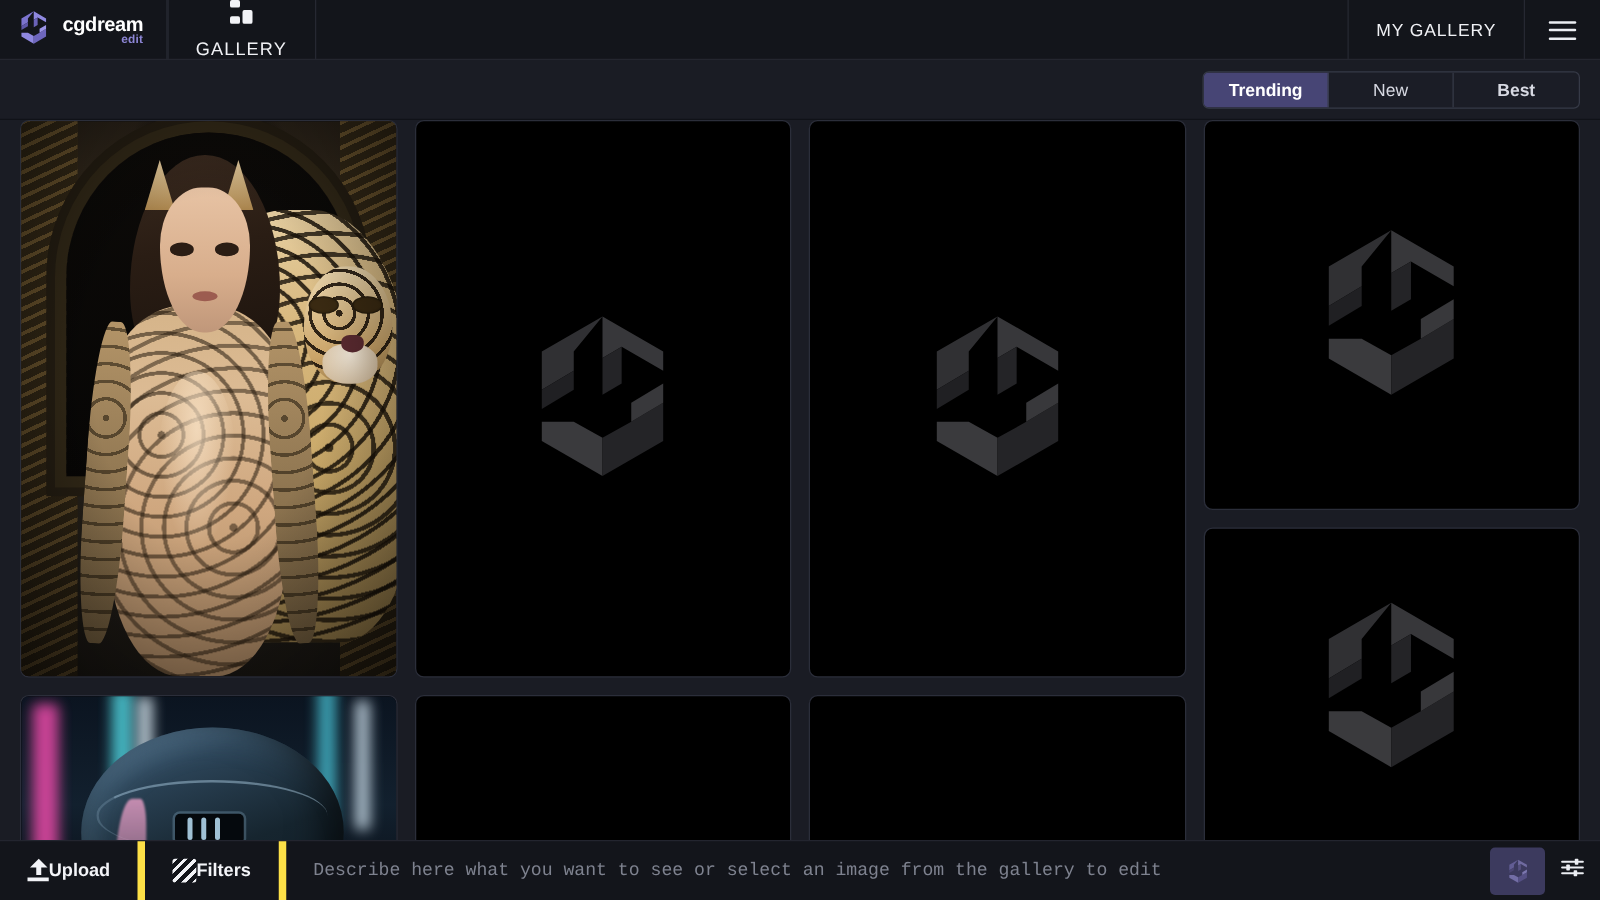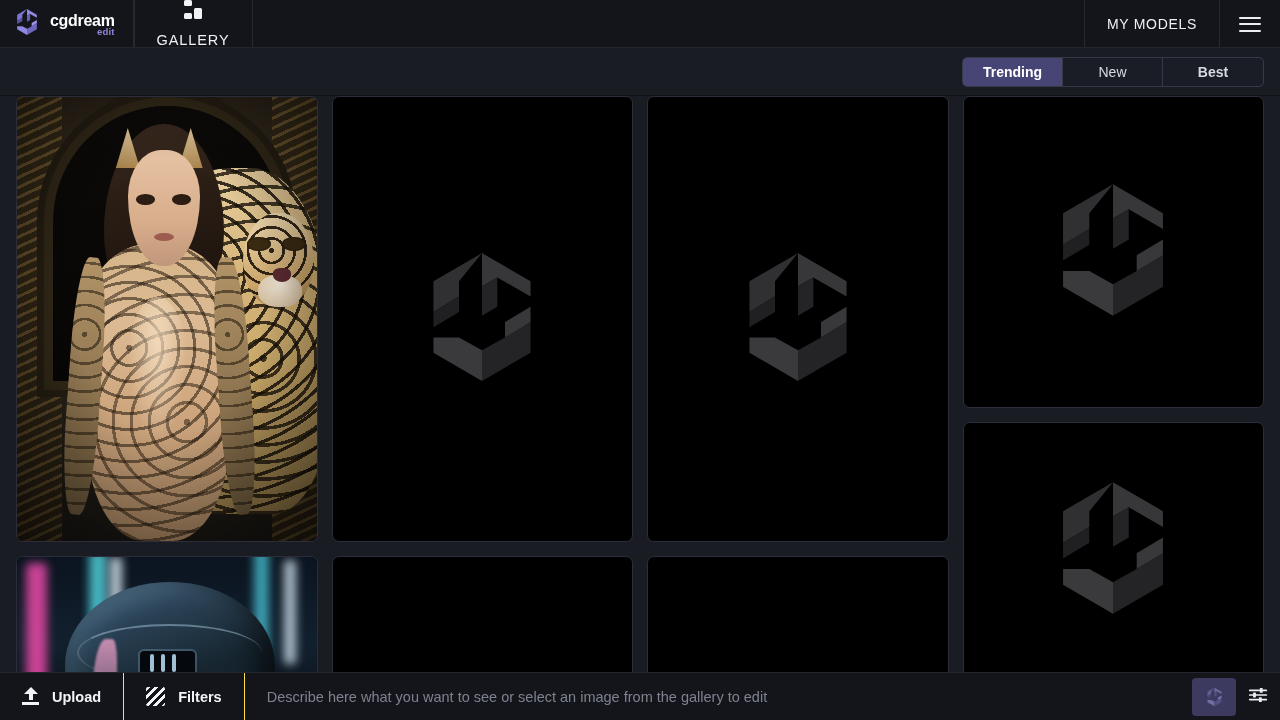--- a/index.html
+++ b/index.html
@@ -405,23 +405,22 @@
     height: 48px;
     background: #13151b;
     display: flex;
     align-items: stretch;
     z-index: 40;
     border-top: 1px solid #23252f;
   }
   .bb-cell {
     display: flex;
     align-items: center;
-    gap: 13px;
     padding: 0 22px;
-    border-right: 1px solid #fde047;
+    border-right: 6px solid #fde047;
     cursor: pointer;
     user-select: none;
   }
   .bb-label {
     font-size: 14.5px;
     font-weight: bold;
     color: #f3f4f8;
     white-space: nowrap;
   }
 
@@ -455,21 +454,21 @@
     padding: 0 22px;
     min-width: 0;
   }
   .prompt input {
     width: 100%;
     background: transparent;
     border: none;
     outline: none;
     color: #dfe1e8;
     font-size: 14.5px;
-    font-family: Liberation Sans, sans-serif;
+    font-family: Liberation Mono, monospace;
   }
   .prompt input::placeholder { color: #7e828f; }
 
   .gen-wrap {
     display: flex;
     align-items: center;
     height: 48px;
     padding: 5px 0;
   }
   .gen-btn {
@@ -534,21 +533,21 @@
           <span class="g4"></span>
           <span class="g3"></span>
       </span>
       <span class="nav-label">GALLERY</span>
     </div>
 
 
     <div class="nav-spacer"></div>
 
     <div class="nav-cell">
-      <span class="nav-label right">MY MODELS</span>
+      <span class="nav-label right">MY GALLERY</span>
     </div>
 
 
     <div class="nav-cell hamburger-cell">
       <span class="hamburger">
         <i></i>
           <i></i>
           <i></i>
       </span>
     </div>

